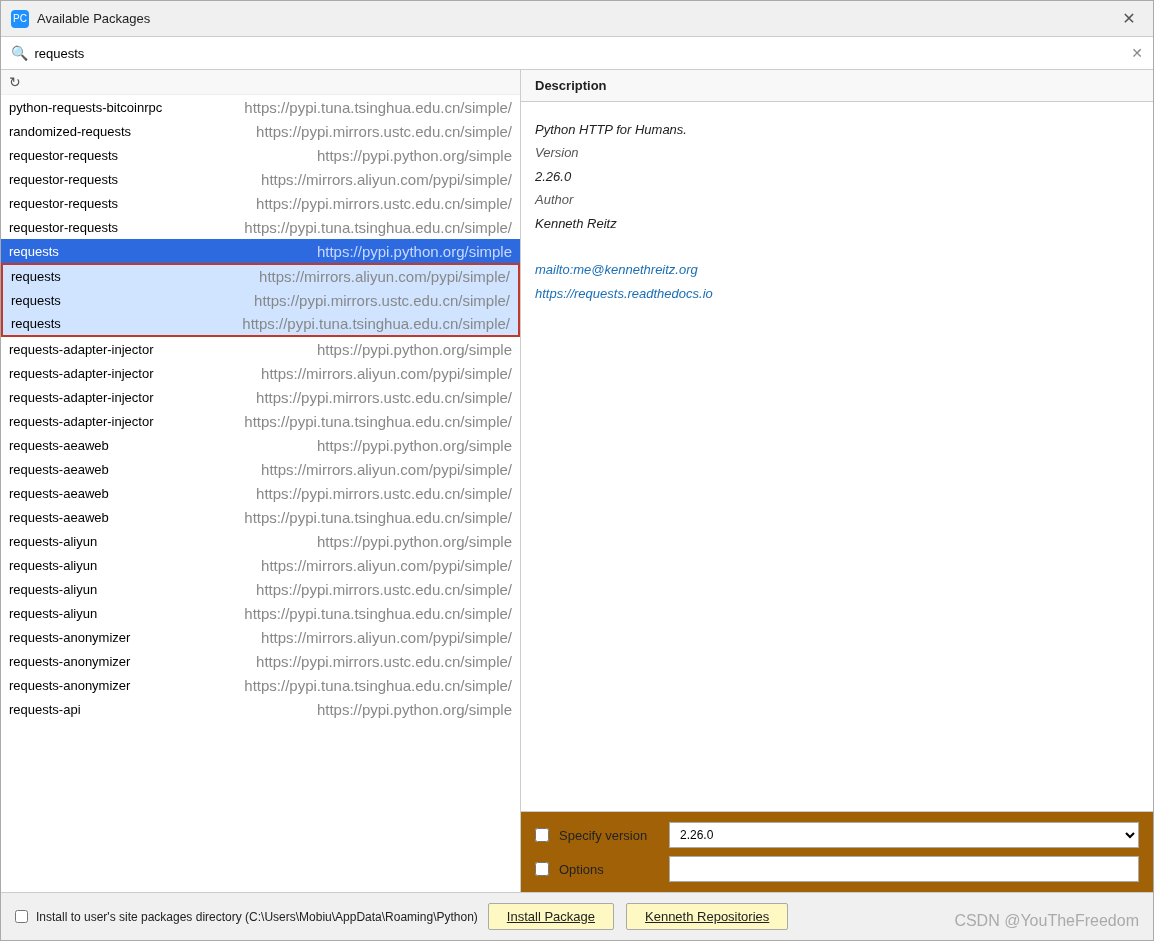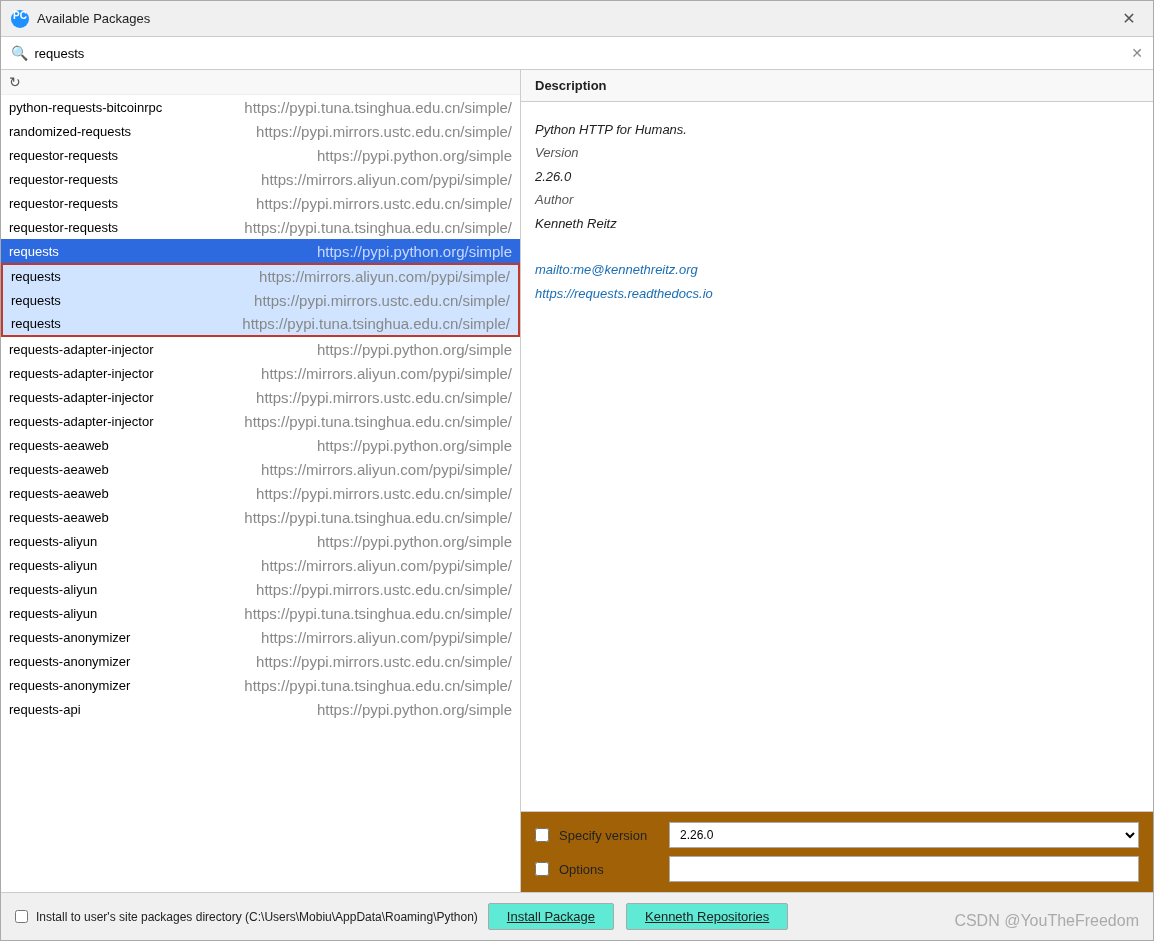--- a/index.html
+++ b/index.html
@@ -28,27 +28,27 @@
       height: 36px;
       display: flex;
       align-items: center;
       padding: 0 10px;
       gap: 8px;
     }
     .titlebar-icon {
       width: 18px;
       height: 18px;
       background: #1e90ff;
-      border-radius: 9px;
-      display: flex;
-      align-items: flex-start;
+      border-radius: 4px;
+      display: flex;
+      align-items: center;
       justify-content: center;
       color: white;
       font-size: 10px;
-      font-weight: bold;
+      font-weight: normal;
     }
     .titlebar-title {
       flex: 1;
       font-size: 13px;
       color: #222;
     }
     .close-btn {
       width: 28px;
       height: 28px;
       display: flex;
@@ -228,21 +228,21 @@
       font-size: 12px;
       color: #222;
     }
     .footer-buttons {
       display: flex;
       gap: 12px;
     }
     .footer-btn {
       padding: 5px 18px;
       border: 1px solid #aaa;
-      background: #5eead4;
+      background: #fef9c3;
       cursor: pointer;
       font-size: 13px;
       border-radius: 2px;
       color: #222;
       text-decoration: underline;
     }
     .watermark {
       position: absolute;
       bottom: 10px;
       right: 14px;

